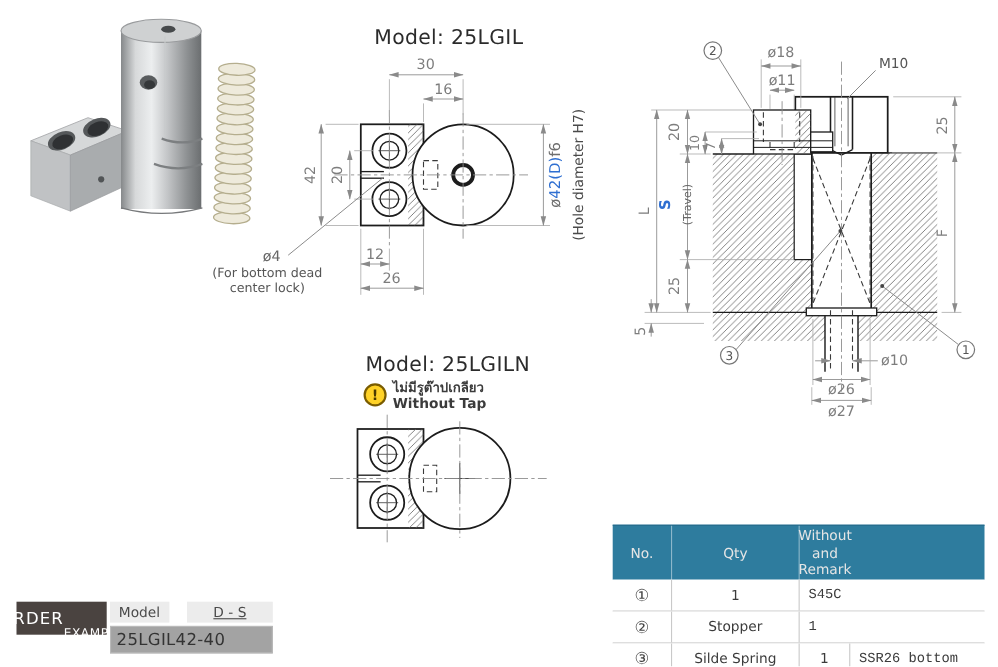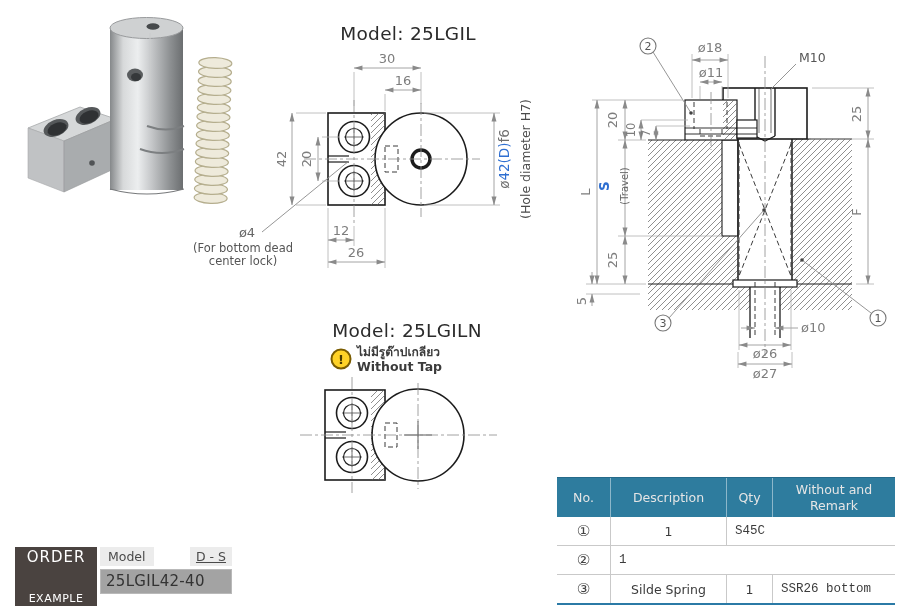--- a/index.html
+++ b/index.html
@@ -25,27 +25,27 @@
   .pt-head{display:grid;grid-template-columns:54px 116px 46px 122px;background:#2e7c9e;color:#e5e5e5;border-top:1px solid #256a8a;}
   .pt-head>div{display:flex;align-items:center;justify-content:center;text-align:center;min-height:37px;border-right:1px solid rgba(255,255,255,.45);padding:1px 2px;line-height:1.25;}
   .pt-head>div:last-child{border-right:none}
   .pt-row{display:grid;grid-template-columns:54px 116px 46px 122px;border-bottom:1px solid #c9c9c9;background:#fff;}
   .pt-row:last-child{border-bottom:none}
   .pt-row>div{display:flex;align-items:center;justify-content:center;min-height:26px;border-right:1px solid #c9c9c9;padding:1px 2px;}
   .pt-row>div:last-child{border-right:none;justify-content:flex-start;padding-left:8px;font-family:Liberation Mono, monospace;}
   .pt-no{font-size:15px;color:#444}
   
   .order{position:absolute;left:15px;top:547px;display:flex;align-items:flex-start;}
-  .order-badge{width:82px;height:60px;background:#4a4340;color:#fff;display:flex;flex-direction:column;align-items:center;justify-content:center;line-height:1.1;}
+  .order-badge{width:82px;height:30px;background:#4a4340;color:#fff;display:flex;flex-direction:row;align-items:center;justify-content:center;line-height:1.1;}
   .order-badge .l1{font-size:15px;letter-spacing:1px;}
   .order-badge .l2{font-size:11px;letter-spacing:.5px;margin-top:28px;}
-  .order-right{margin-left:3px;width:132px;}
+  .order-right{margin-left:3px;width:148px;}
   .order-chips{display:flex;justify-content:space-between;margin-bottom:3px;}
   .chip{background:#ececec;color:#4a4a4a;font-size:12.5px;padding:2px 8px;}
-  .chip.dims{padding:2px 6px;text-decoration:underline;}
+  .chip.dims{padding:2px 24px;text-decoration:underline;}
   .order-value{background:#a3a3a3;border:1px solid #b9b9b9;font-size:15px;color:#333;padding:2px 4px 3px 5px;letter-spacing:.3px;}
 </style>
 </head>
 <body>
 
 <div class="page">
 
 <svg width="907" height="606" viewBox="0 0 907 606">
   <defs>
     <pattern id="hat" width="6" height="6" patternUnits="userSpaceOnUse">
@@ -375,31 +375,31 @@
       <line x1="738" y1="364" x2="792" y2="364" class="dim" marker-start="url(#arr)" marker-end="url(#arr)"></line>
       <text class="dimtxt" x="765" y="378" text-anchor="middle" font-size="12.5">ø27</text>
     </g>
   </g>
 </svg>
 
 
 <div class="parts-table">
   <div class="pt-head">
     <div>No.</div>
-    <div>Description</div>
     <div>Qty</div>
     <div>Without and Remark</div>
   </div>
   <div class="pt-row">
     <div class="pt-no">①</div>
     <div>1</div>
     <div>S45C</div>
   </div>
   <div class="pt-row">
     <div class="pt-no">②</div>
+    <div>Stopper</div>
     <div>1</div>
   </div>
   <div class="pt-row">
     <div class="pt-no">③</div>
     <div>Silde Spring</div>
     <div>1</div>
     <div>SSR26 bottom</div>
   </div>
 </div>
 

